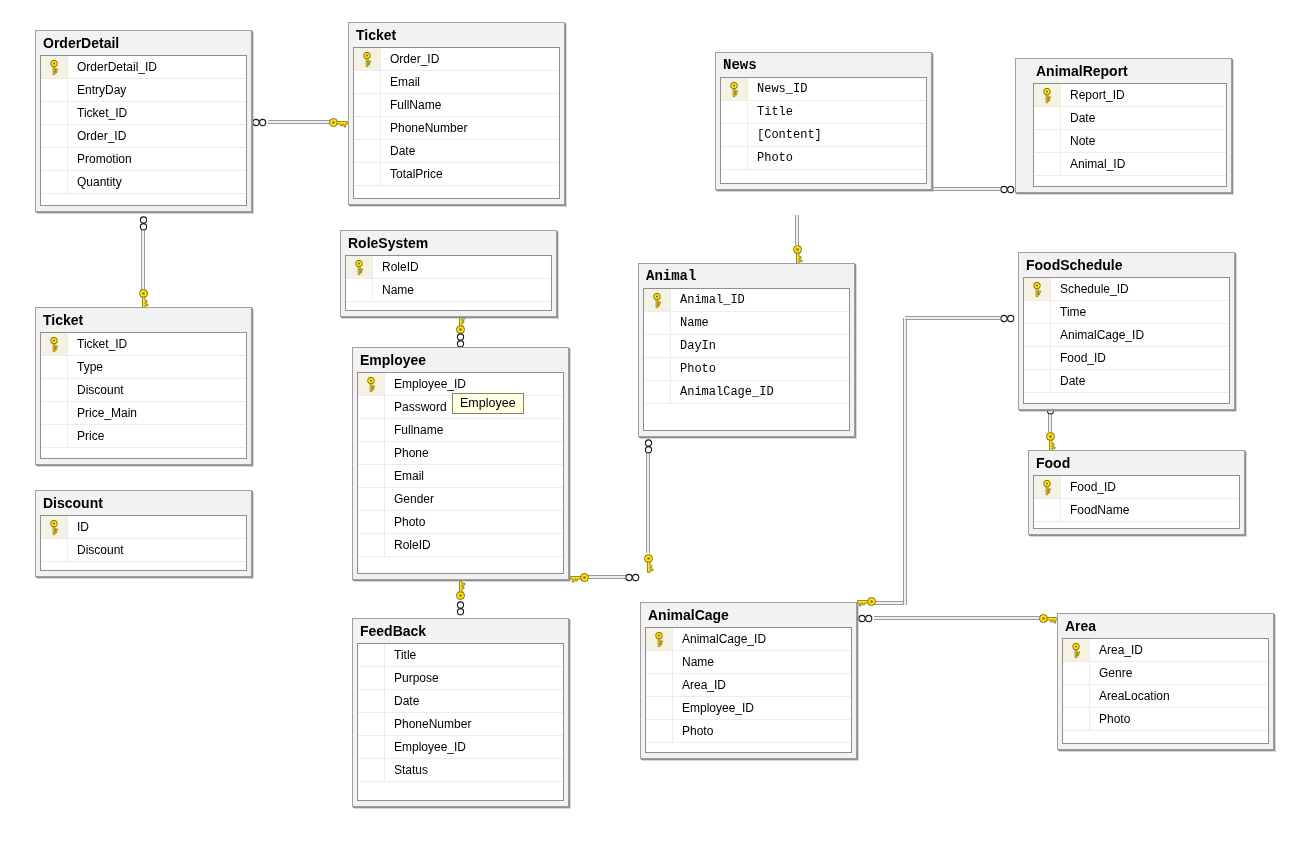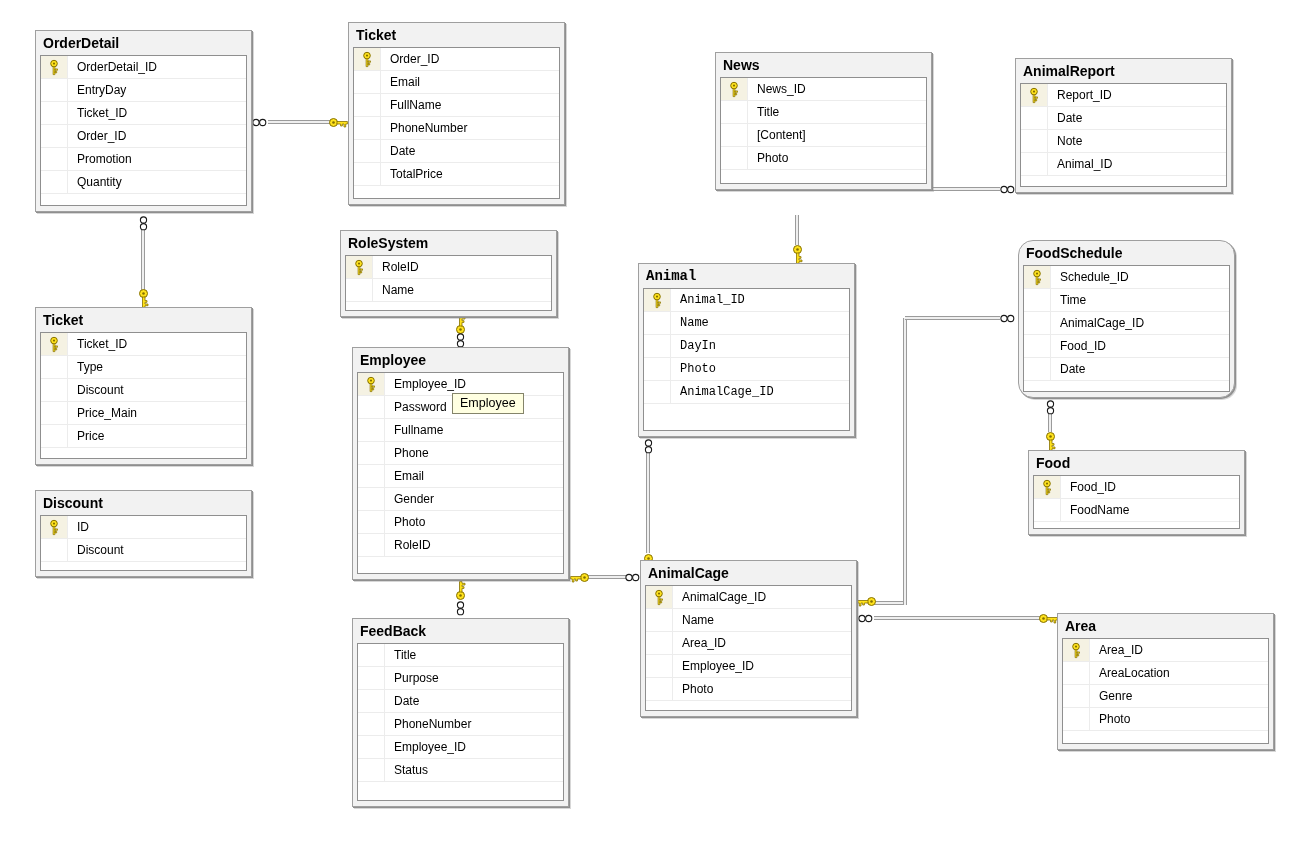--- a/index.html
+++ b/index.html
@@ -231,21 +231,21 @@
           <div class="keycell"></div>
           <div class="lbl">Date</div>
         </div>
         <div class="row">
           <div class="keycell"></div>
           <div class="lbl">TotalPrice</div>
         </div>
         <div class="filler" style="height: 12px;"></div>
       </div>
     </div>
-    <div class="tbl" style="left: 715px; top: 52px;">
+    <div class="tbl" style="left: 715px; top: 52px; font-family: Liberation Mono, monospace;">
       <div class="tbl-title">News</div>
       <div class="tbl-grid">
         <div class="row">
           <div class="keycell pk">
             <svg width="12" height="17" viewBox="0 0 12 17">
               <circle cx="6" cy="4.6" r="3.3" fill="#ffe21c" stroke="#857000"></circle>
               <circle cx="6" cy="4.6" r="1.1" fill="#857000"></circle>
               <path d="M5.1 7.6 H6.9 V15.6 H5.1 Z M6.9 9.9 H9.5 V11.3 H6.9 Z M6.9 12.5 H8.7 V13.9 H6.9 Z" fill="#ffe21c" stroke="#857000" stroke-width="0.7"></path>
             </svg>
           </div>
@@ -259,21 +259,21 @@
           <div class="keycell"></div>
           <div class="lbl">[Content]</div>
         </div>
         <div class="row">
           <div class="keycell"></div>
           <div class="lbl">Photo</div>
         </div>
         <div class="filler" style="height: 13px;"></div>
       </div>
     </div>
-    <div class="tbl" style="left: 1015px; top: 58px;">
+    <div class="tbl" style="left: 1015px; top: 58px; padding-left: 13px;">
       <div class="tbl-title">AnimalReport</div>
       <div class="tbl-grid">
         <div class="row">
           <div class="keycell pk">
             <svg width="12" height="17" viewBox="0 0 12 17">
               <circle cx="6" cy="4.6" r="3.3" fill="#ffe21c" stroke="#857000"></circle>
               <circle cx="6" cy="4.6" r="1.1" fill="#857000"></circle>
               <path d="M5.1 7.6 H6.9 V15.6 H5.1 Z M6.9 9.9 H9.5 V11.3 H6.9 Z M6.9 12.5 H8.7 V13.9 H6.9 Z" fill="#ffe21c" stroke="#857000" stroke-width="0.7"></path>
             </svg>
           </div>
@@ -435,21 +435,21 @@
           <div class="keycell"></div>
           <div class="lbl">Photo</div>
         </div>
         <div class="row">
           <div class="keycell"></div>
           <div class="lbl">AnimalCage_ID</div>
         </div>
         <div class="filler" style="height: 26px;"></div>
       </div>
     </div>
-    <div class="tbl" style="left: 1018px; top: 240px; border-radius: 15px;">
+    <div class="tbl" style="left: 1018px; top: 252px;">
       <div class="tbl-title">FoodSchedule</div>
       <div class="tbl-grid">
         <div class="row">
           <div class="keycell pk">
             <svg width="12" height="17" viewBox="0 0 12 17">
               <circle cx="6" cy="4.6" r="3.3" fill="#ffe21c" stroke="#857000"></circle>
               <circle cx="6" cy="4.6" r="1.1" fill="#857000"></circle>
               <path d="M5.1 7.6 H6.9 V15.6 H5.1 Z M6.9 9.9 H9.5 V11.3 H6.9 Z M6.9 12.5 H8.7 V13.9 H6.9 Z" fill="#ffe21c" stroke="#857000" stroke-width="0.7"></path>
             </svg>
           </div>
@@ -517,21 +517,21 @@
           <div class="keycell"></div>
           <div class="lbl">Employee_ID</div>
         </div>
         <div class="row">
           <div class="keycell"></div>
           <div class="lbl">Status</div>
         </div>
         <div class="filler" style="height: 18px;"></div>
       </div>
     </div>
-    <div class="tbl" style="left: 640px; top: 560px;">
+    <div class="tbl" style="left: 640px; top: 602px;">
       <div class="tbl-title">AnimalCage</div>
       <div class="tbl-grid">
         <div class="row">
           <div class="keycell pk">
             <svg width="12" height="17" viewBox="0 0 12 17">
               <circle cx="6" cy="4.6" r="3.3" fill="#ffe21c" stroke="#857000"></circle>
               <circle cx="6" cy="4.6" r="1.1" fill="#857000"></circle>
               <path d="M5.1 7.6 H6.9 V15.6 H5.1 Z M6.9 9.9 H9.5 V11.3 H6.9 Z M6.9 12.5 H8.7 V13.9 H6.9 Z" fill="#ffe21c" stroke="#857000" stroke-width="0.7"></path>
             </svg>
           </div>
@@ -564,25 +564,25 @@
             <svg width="12" height="17" viewBox="0 0 12 17">
               <circle cx="6" cy="4.6" r="3.3" fill="#ffe21c" stroke="#857000"></circle>
               <circle cx="6" cy="4.6" r="1.1" fill="#857000"></circle>
               <path d="M5.1 7.6 H6.9 V15.6 H5.1 Z M6.9 9.9 H9.5 V11.3 H6.9 Z M6.9 12.5 H8.7 V13.9 H6.9 Z" fill="#ffe21c" stroke="#857000" stroke-width="0.7"></path>
             </svg>
           </div>
           <div class="lbl">Area_ID</div>
         </div>
         <div class="row">
           <div class="keycell"></div>
+          <div class="lbl">Genre</div>
+        </div>
+        <div class="row">
+          <div class="keycell"></div>
           <div class="lbl">AreaLocation</div>
-        </div>
-        <div class="row">
-          <div class="keycell"></div>
-          <div class="lbl">Genre</div>
         </div>
         <div class="row">
           <div class="keycell"></div>
           <div class="lbl">Photo</div>
         </div>
         <div class="filler" style="height: 12px;"></div>
       </div>
     </div>
   </div>
 

